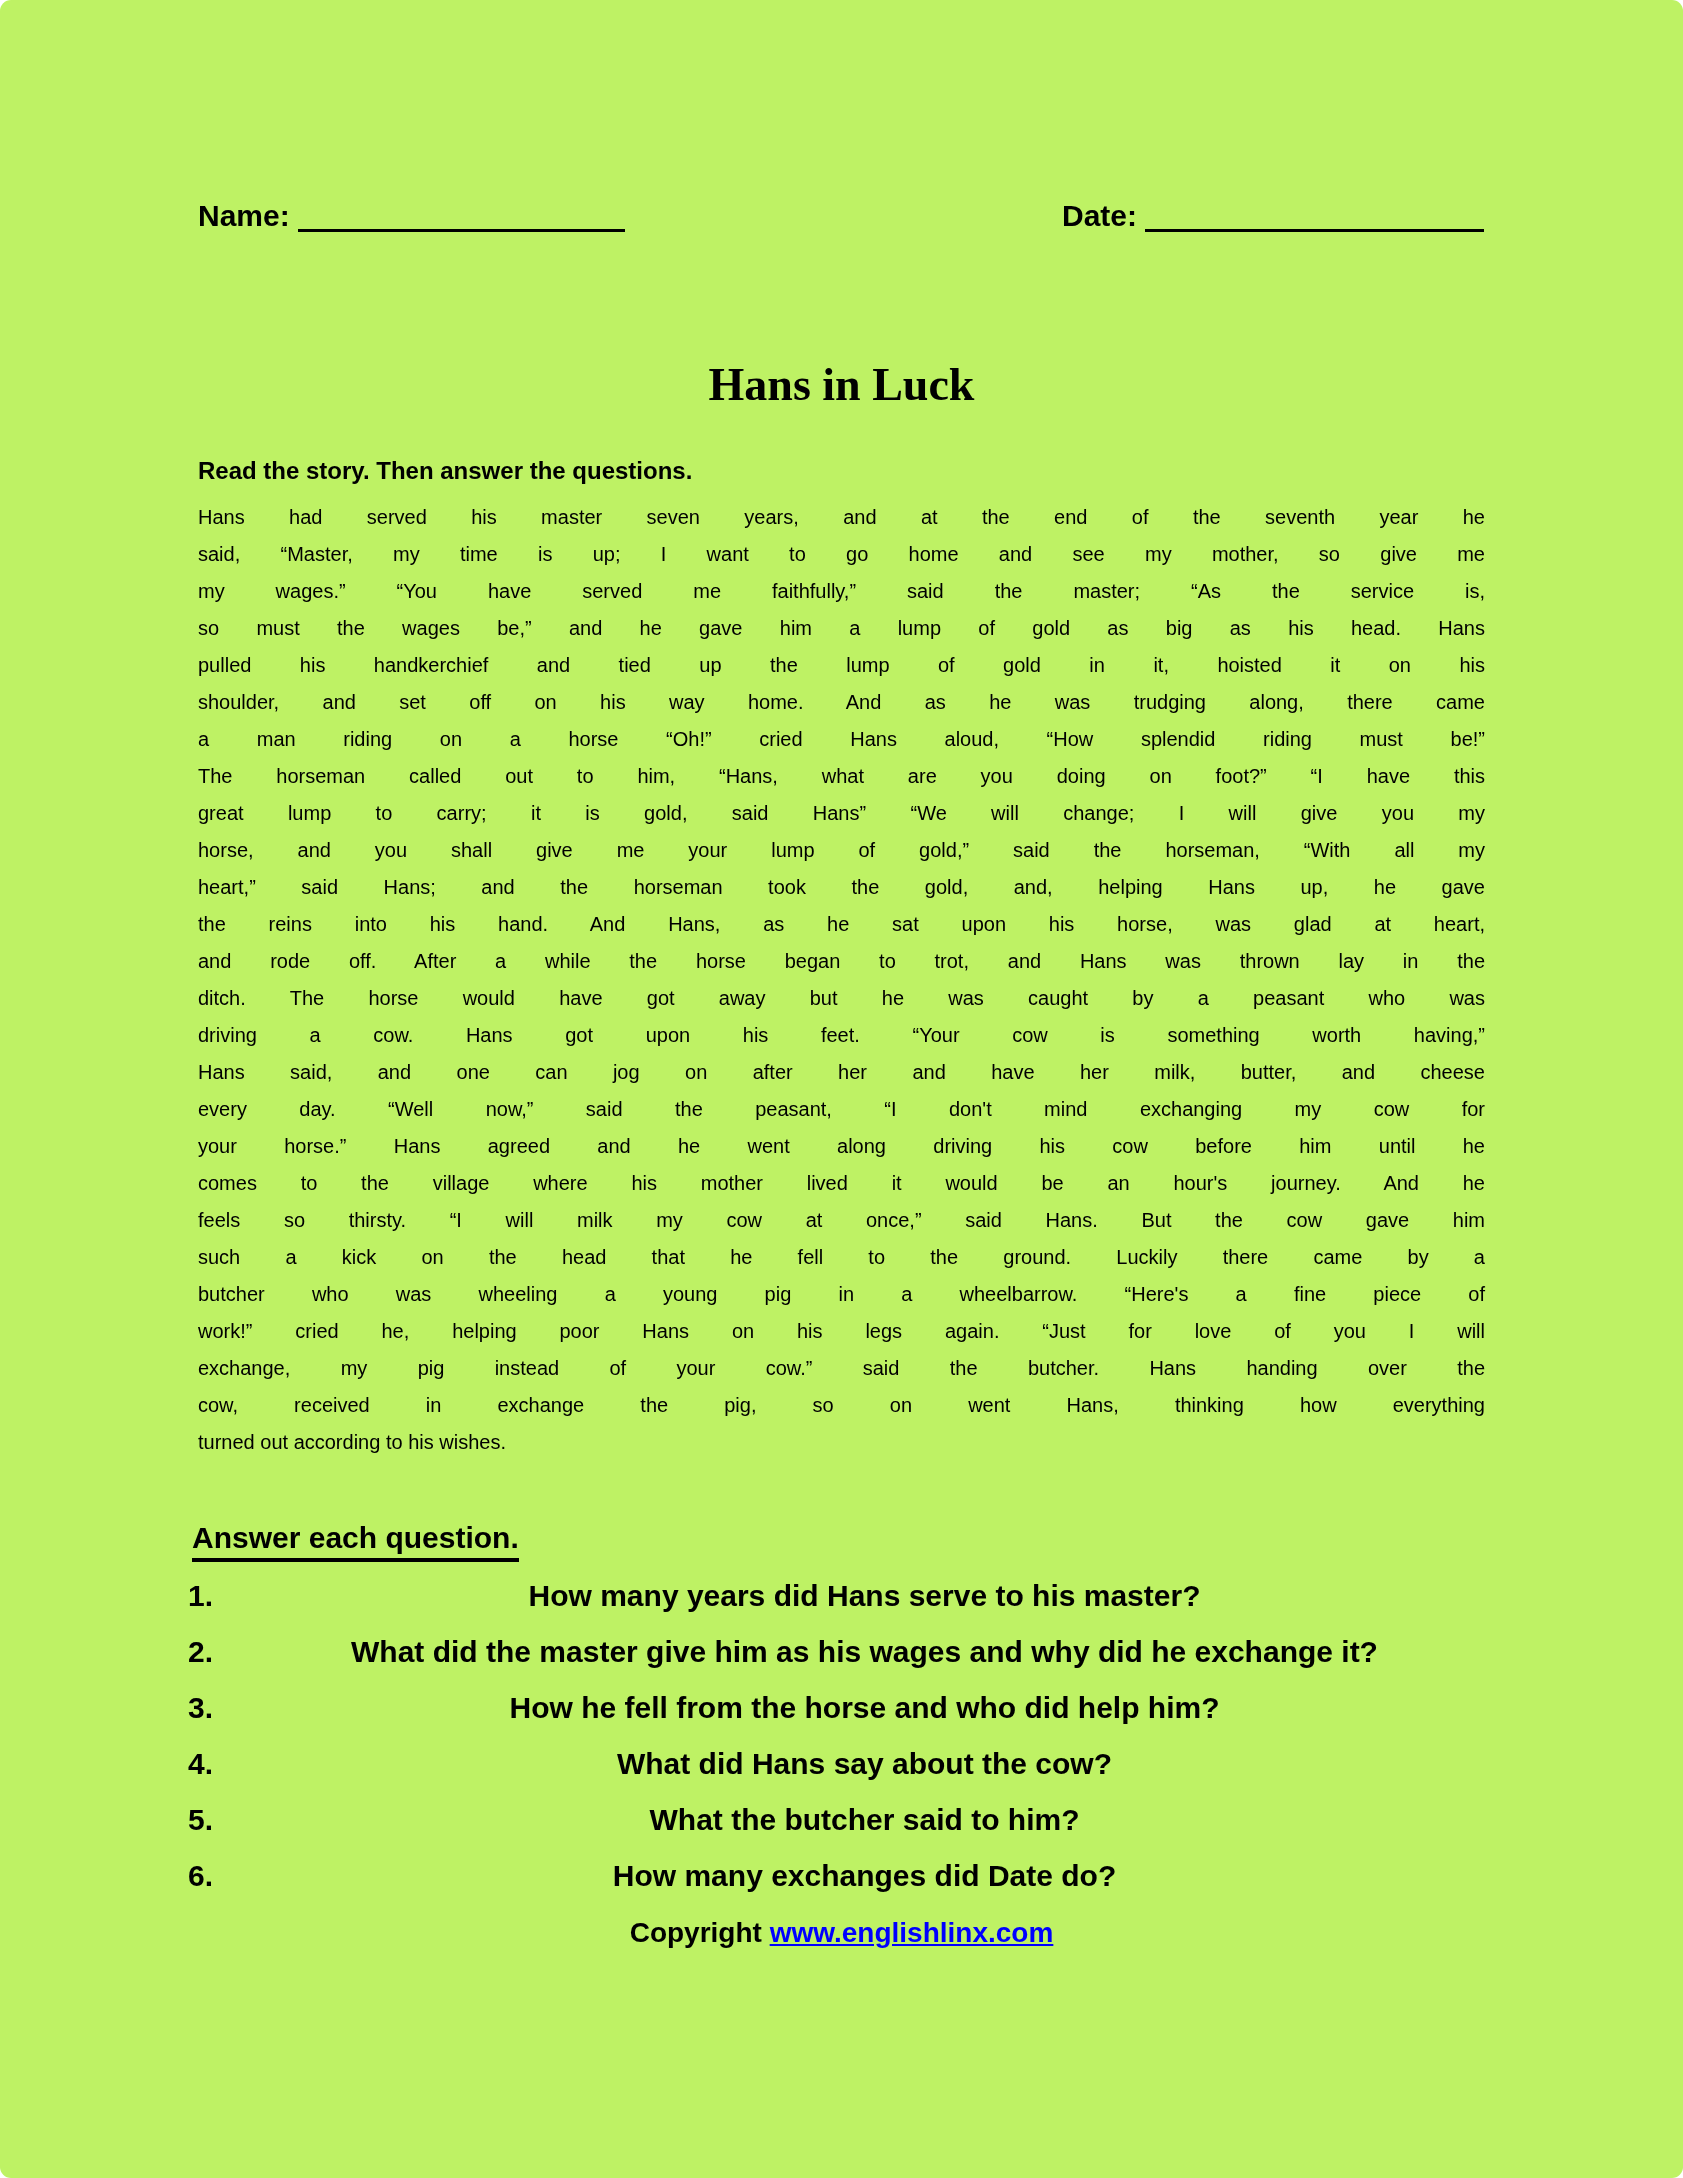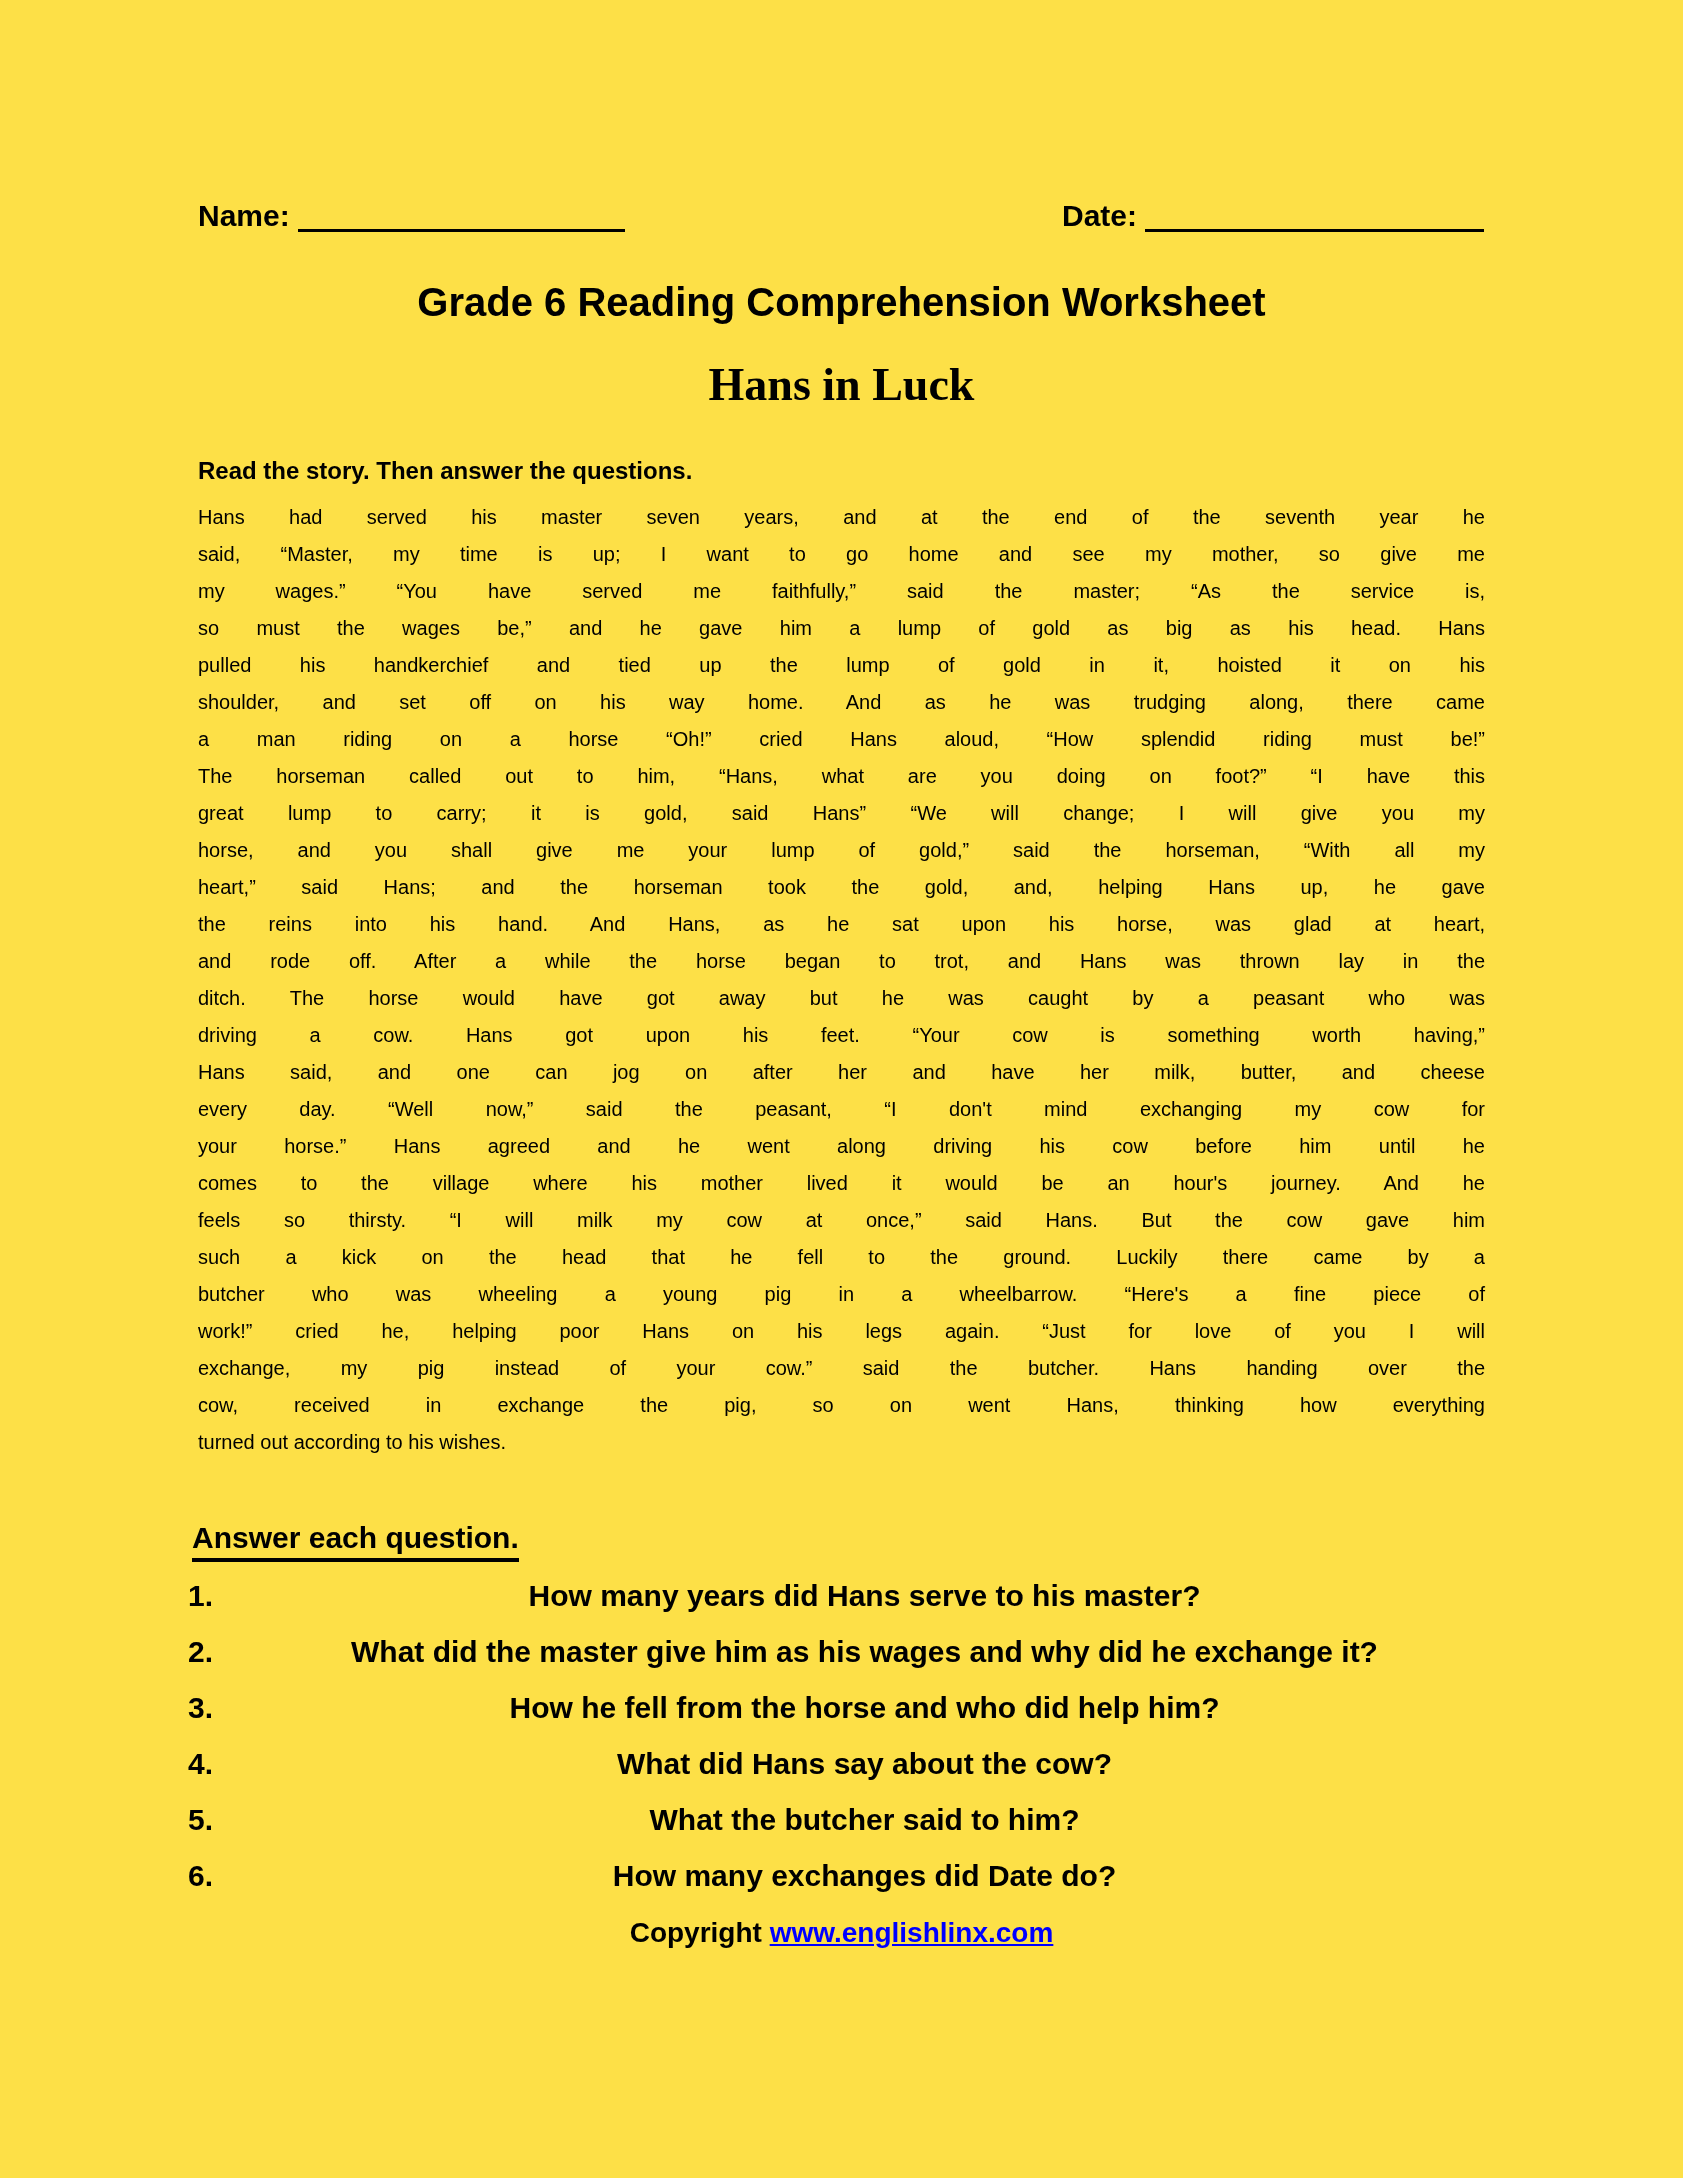--- a/index.html
+++ b/index.html
@@ -1,19 +1,20 @@
 <!DOCTYPE html>
 <html><head>
 <meta charset="utf-8">
 <style>
   html,body{margin:0;padding:0;background:#ffffff;}
   .page{
-    position:relative;width:1683px;height:2178px;background:#fde047;
+    position:relative;width:1683px;height:2178px;background:#bef264;
     font-family:"Liberation Sans","DejaVu Sans",sans-serif;color:#000000;
     overflow:hidden;
+    border-radius:11px;
   }
   
   .header-row{position:absolute;top:199px;left:198px;right:198px;height:44px;}
   .name-group{position:absolute;left:0;top:0;white-space:nowrap;}
   .date-group{position:absolute;left:832px;top:0;white-space:nowrap;margin-left:32px;}
   .hdr-label{font-weight:bold;font-size:30px;line-height:34px;vertical-align:top;}
   .fill-line{display:inline-block;height:30px;border-bottom:3px solid #000;margin-left:8px;vertical-align:top;}
   .name-line{width:327px;}
   .date-line{width:339px;}
   
@@ -49,21 +50,20 @@
 
   <div class="header-row">
     <div class="name-group">
       <span class="hdr-label">Name:</span><span class="fill-line name-line"></span>
     </div>
     <div class="date-group">
       <span class="hdr-label">Date:</span><span class="fill-line date-line"></span>
     </div>
   </div>
 
-  <div class="title">Grade 6 Reading Comprehension Worksheet</div>
 
   <div class="subtitle">Hans in Luck</div>
 
   <div class="instruction">Read the story. Then answer the questions.</div>
 
   <div class="story">
 
       <div class="story-line">Hans had served his master seven years, and at the end of the seventh year he</div>
 
       <div class="story-line">said, “Master, my time is up; I want to go home and see my mother, so give me</div>

